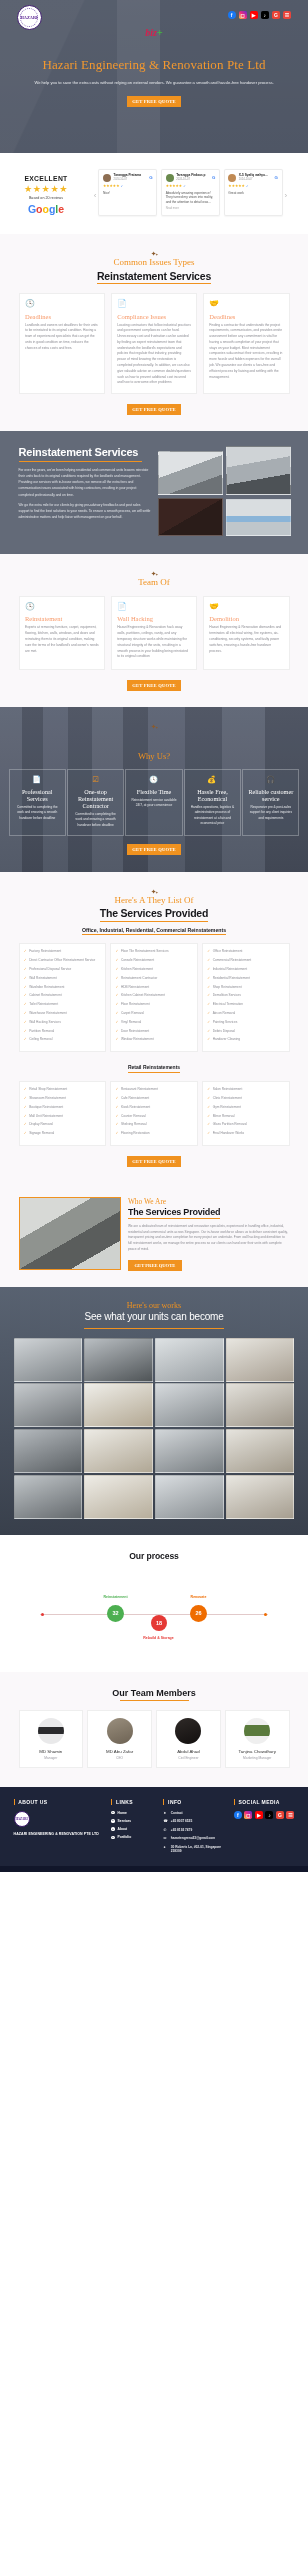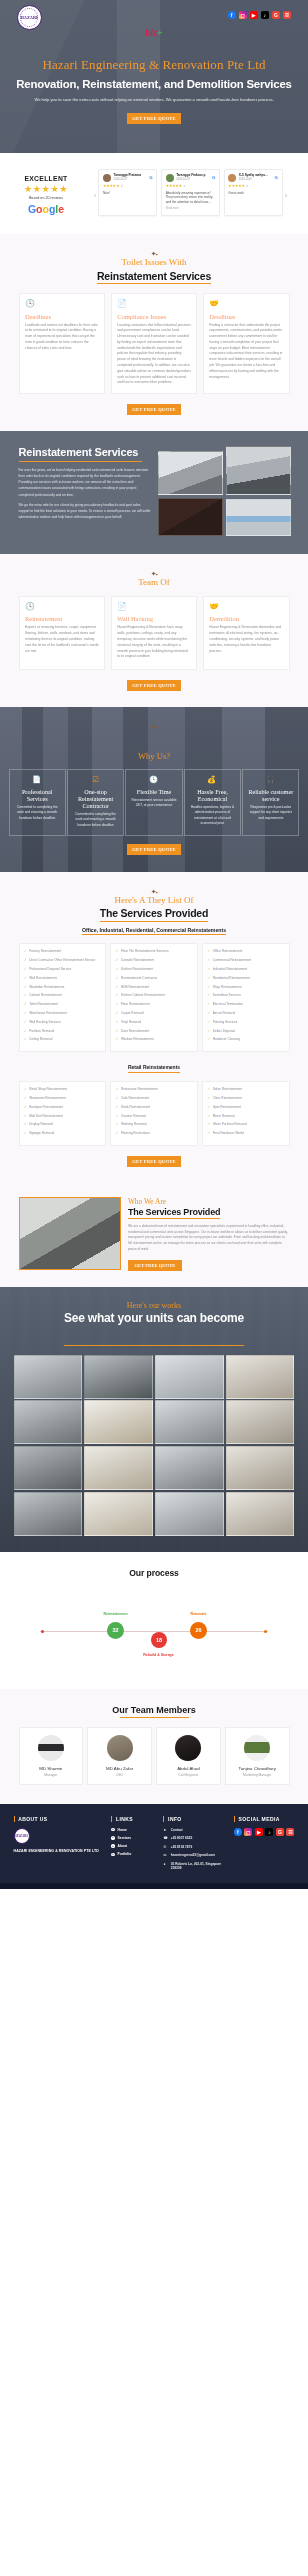--- a/index.html
+++ b/index.html
@@ -164,22 +164,22 @@
   .btn-left{ margin:7.4px 0 0 0; width:54px; height:11px; background:#f0921f; color:#fff; border:none;
      font-family:"Liberation Serif",serif; font-size:4.6px; font-weight:bold; cursor:pointer;}
 
   
   .sec-gal{ position:relative; background:#4c5360; padding:13.6px 0 16px; overflow:hidden;}
   .gal-bg{ position:absolute; inset:0;
      background:linear-gradient(180deg, rgba(90,100,115,.9), rgba(55,62,74,.95)),
        repeating-linear-gradient(90deg, rgba(255,255,255,.05) 0 10px, rgba(0,0,0,.08) 10px 20px);}
   .gal-inner{ position:relative; z-index:2;}
   .gal-eye{ color:#f0921f; font-family:"Liberation Serif",serif; font-size:8px;}
-  .gal-title{ color:#fff; font-size:12px; font-weight:bold; display:inline-block;
-     border-bottom:0.9px solid #f0921f; padding-bottom:20px; margin-top:1.2px; letter-spacing:-0.2px;}
+  .gal-title{ color:#fff; font-size:10px; font-weight:normal; display:inline-block;
+     border-bottom:0.9px solid #f0921f; padding-bottom:6px; margin-top:1.2px; letter-spacing:-0.2px;}
   .gal-grid{ display:grid; grid-template-columns:repeat(4,1fr); gap:1.8px; padding:0 13.6px; margin-top:8.6px;}
   .gcell{ height:44px; border:0.6px solid rgba(255,255,255,.2); }
 
   
   .sec-proc{ background:#fff; padding:16px 8px 21px;}
   .proc-title{ text-align:center; font-size:8.6px; font-weight:bold; color:#17171b; letter-spacing:-0.1px;}
   .proc-wrap{ position:relative; height:74px; margin-top:16px;}
   .proc-line{ position:absolute; left:32px; right:32px; top:37px; height:0.6px; background:#e2c9c9;}
   .node{ position:absolute; width:17px; height:17px; border-radius:50%; display:flex;
      align-items:center; justify-content:center; color:#fff; font-size:5.5px; font-weight:bold;}
@@ -245,21 +245,20 @@
       <span class="sicon s-ig">◻</span>
       <span class="sicon s-yt">▶</span>
       <span class="sicon s-tt">♪</span>
       <span class="sicon s-gg">G</span>
       <span class="sicon s-cb">☰</span>
     </div>
     <div class="bizplus">
       <span>biz</span><span class="plus">+</span>
     </div>
     <h1 class="serif">Hazari Engineering &amp; Renovation Pte Ltd</h1>
-    <h2>Renovation, Reinstatement, and Demolition Services</h2>
     <p>We help you to save the extra costs without relying on external vendors. We guarantee a smooth and hassle-free handover process.</p>
     <button class="btn-quote">GET FREE QUOTE</button>
   </div>
 </section>
 
 <section class="reviews">
   <div class="rev-left">
     <div class="exc">EXCELLENT</div>
     <div class="stars">★★★★★</div>
     <div class="based">Based on 20 reviews</div>
@@ -312,21 +311,21 @@
       </div>
       <div class="rev-body">Great work</div>
     </div>
   </div>
   <div class="rev-arrow">›</div>
 </section>
 
 <section class="sec-light">
   <div class="eyebrow-wrap">
     <div class="sparkle">✦<small>✦</small></div>
-    <div class="eyebrow">Toilet Issues With</div>
+    <div class="eyebrow">Common Issues Types</div>
     <div><span class="sec-title">Reinstatement Services</span></div>
   </div>
   <div class="cards3">
     <div class="card">
       <div class="ic">🕓</div>
       <h3>Deadlines</h3>
       <p>Landlords and owners set deadlines for their units to be reinstated to its original condition. Having a team of experienced specialists that can get the units in good condition on time, reduces the chances of extra costs and fees.</p>
     </div>
     <div class="card">
       <div class="ic">📄</div>

